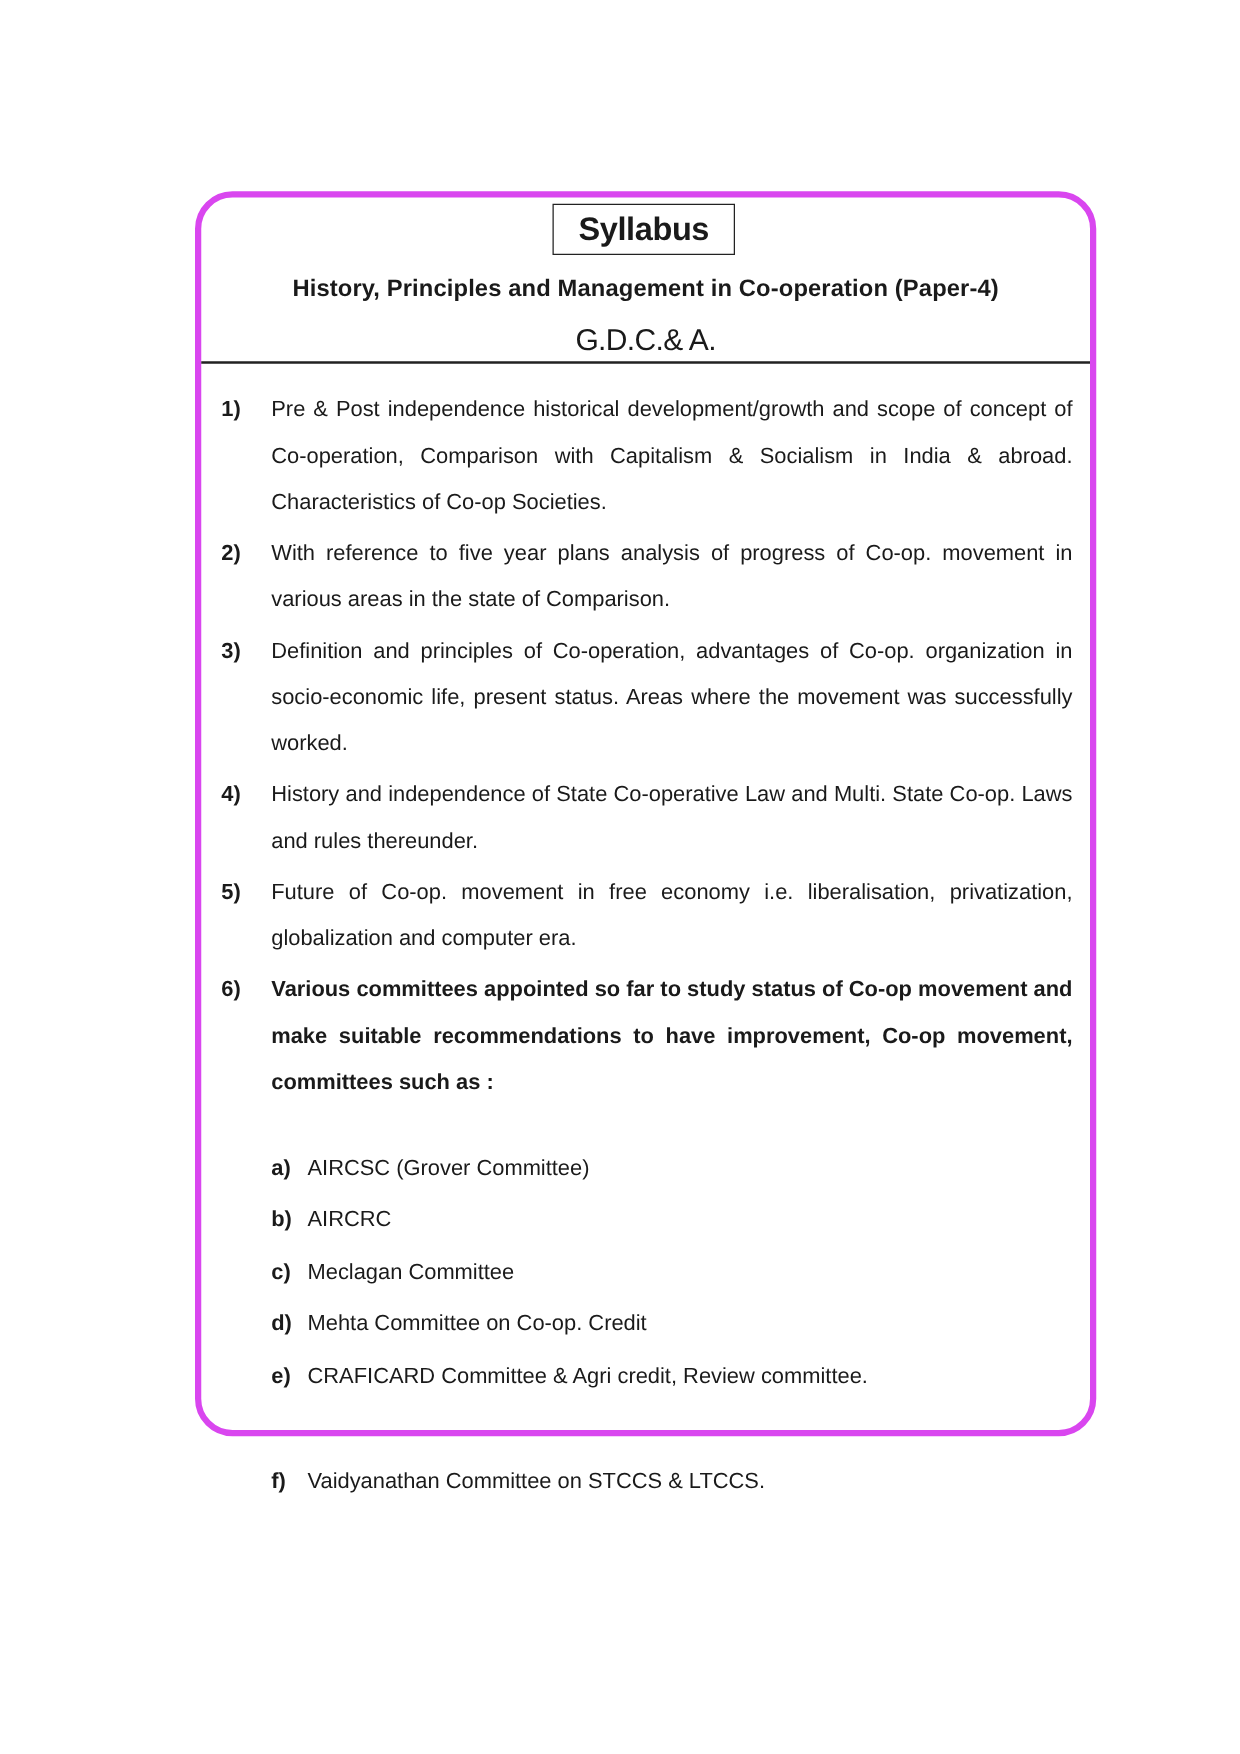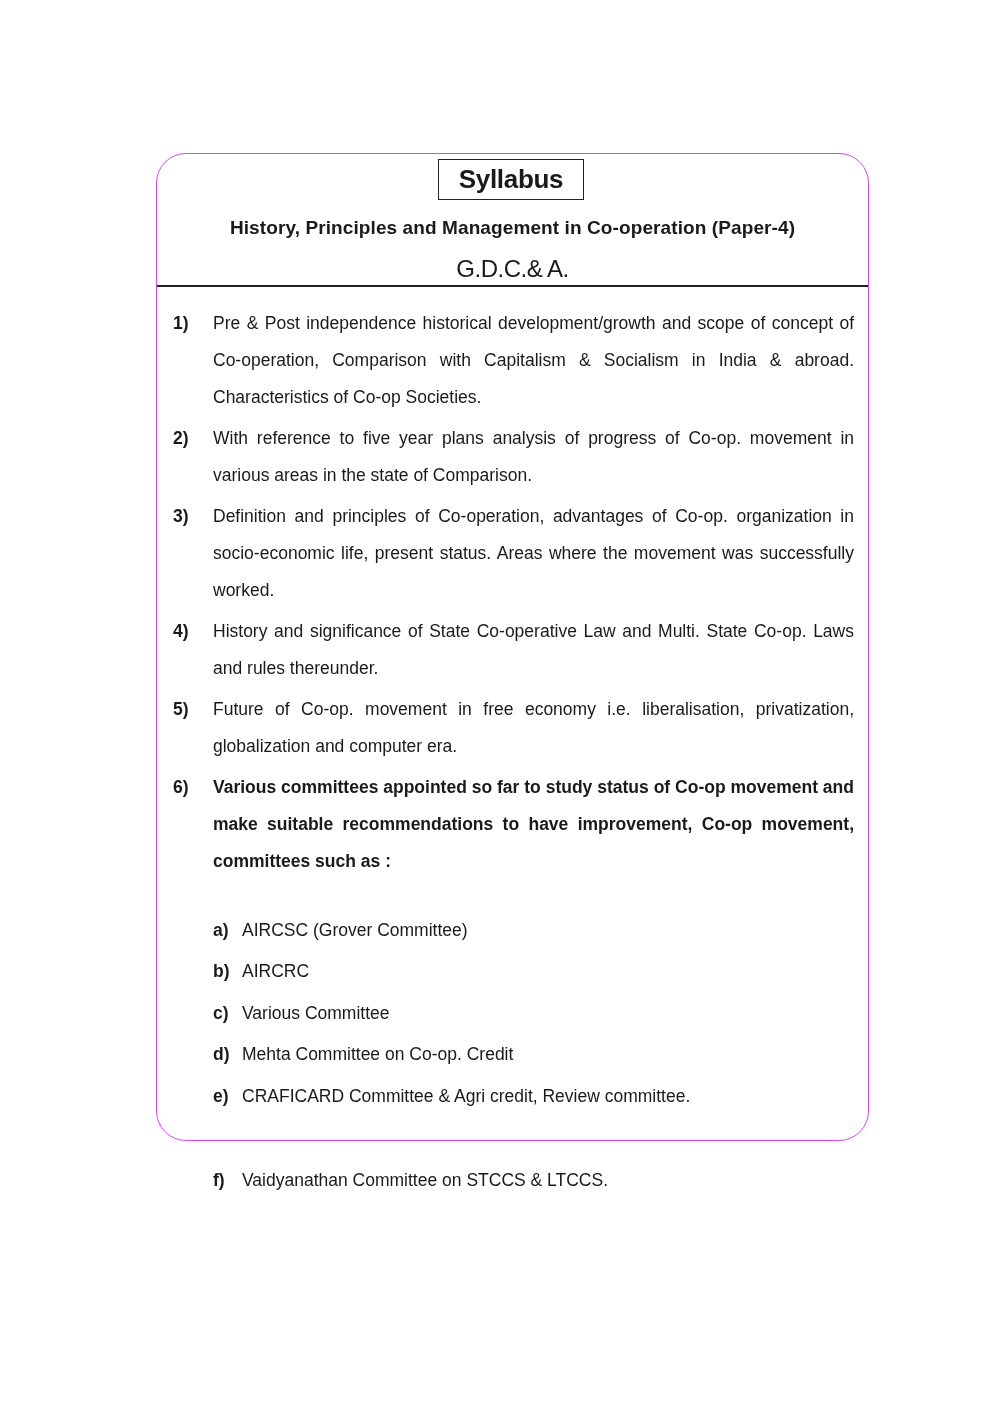--- a/index.html
+++ b/index.html
@@ -1,19 +1,19 @@
 <!DOCTYPE html>
 <html><head>
   <meta charset="utf-8">
   <style>
     html, body { margin: 0; padding: 0; background: #ffffff; }
     body { width: 992px; height: 1403px; position: relative; font-family: "Liberation Sans", sans-serif; color: #1a1a1a; }
     .frame {
       position: absolute; left: 156px; top: 153px; width: 711px; height: 986px;
-      border: 1px solid #d946ef; border-radius: 30px; box-sizing: content-box;
+      border: 5px solid #d946ef; border-radius: 30px; box-sizing: content-box;
     }
     .title-box {
       position: absolute; left: 281px; top: 5px; width: 144px; height: 39px;
       border: 1.5px solid #222; text-align: center; line-height: 38px;
       font-size: 26px; font-weight: bold; letter-spacing: -0.3px;
     }
     .subtitle {
       position: absolute; left: 0; right: 0; top: 63px; text-align: center;
       font-size: 19px; font-weight: bold; letter-spacing: 0.1px;
     }
@@ -48,39 +48,39 @@
   <div class="item" style="top:266px">
     <span class="num">2)</span>
     <span class="txt">With reference to five year plans analysis of progress of Co-op. movement in various areas in the state of Comparison.</span>
   </div>
   <div class="item" style="top:344px">
     <span class="num">3)</span>
     <span class="txt">Definition and principles of Co-operation, advantages of Co-op. organization in socio-economic life, present status. Areas where the movement was successfully worked.</span>
   </div>
   <div class="item" style="top:459px">
     <span class="num">4)</span>
-    <span class="txt">History and significance of State Co-operative Law and Multi. State Co-op. Laws and rules thereunder.</span>
+    <span class="txt">History and independence of State Co-operative Law and Multi. State Co-op. Laws and rules thereunder.</span>
   </div>
   <div class="item" style="top:537px">
     <span class="num">5)</span>
     <span class="txt">Future of Co-op. movement in free economy i.e. liberalisation, privatization, globalization and computer era.</span>
   </div>
   <div class="item bold" style="top:615px">
     <span class="num">6)</span>
     <span class="txt">Various committees appointed so far to study status of Co-op movement and make suitable recommendations to have improvement, Co-op movement, committees such as :</span>
   </div>
 
   <div class="sub" style="top:736px">
     <span class="lbl">a)</span><span>AIRCSC (Grover Committee)</span>
   </div>
   <div class="sub" style="top:777px">
     <span class="lbl">b)</span><span>AIRCRC</span>
   </div>
   <div class="sub" style="top:819px">
-    <span class="lbl">c)</span><span>Various Committee</span>
+    <span class="lbl">c)</span><span>Meclagan Committee</span>
   </div>
   <div class="sub" style="top:860px">
     <span class="lbl">d)</span><span>Mehta Committee on Co-op. Credit</span>
   </div>
   <div class="sub" style="top:902px">
     <span class="lbl">e)</span><span>CRAFICARD Committee &amp; Agri credit, Review committee.</span>
   </div>
   <div class="sub" style="top:986px">
     <span class="lbl">f)</span><span>Vaidyanathan Committee on STCCS &amp; LTCCS.</span>
   </div>

